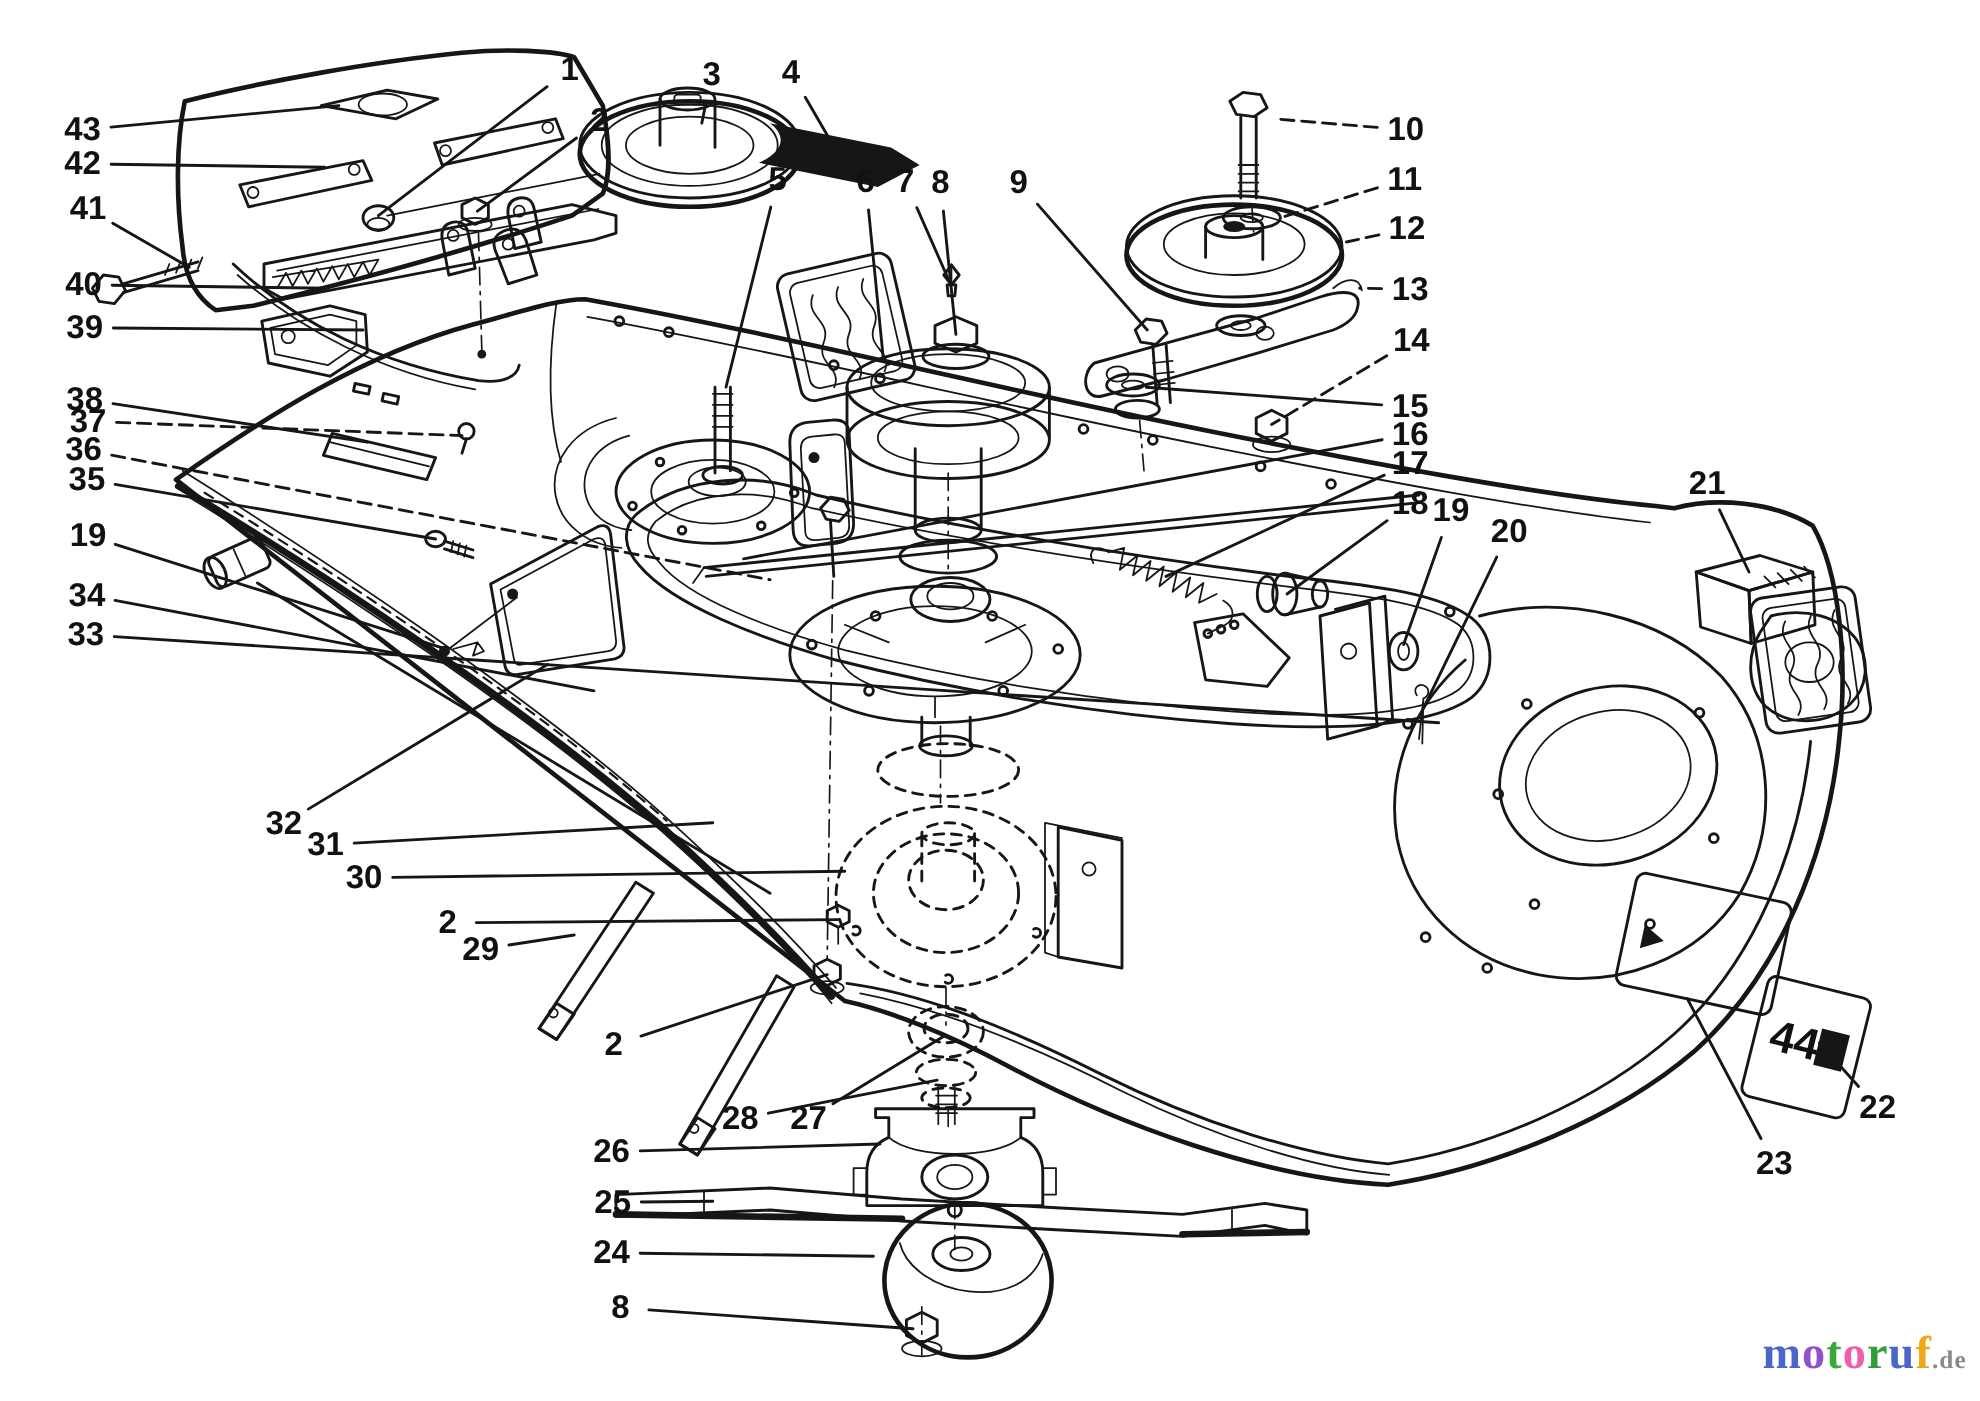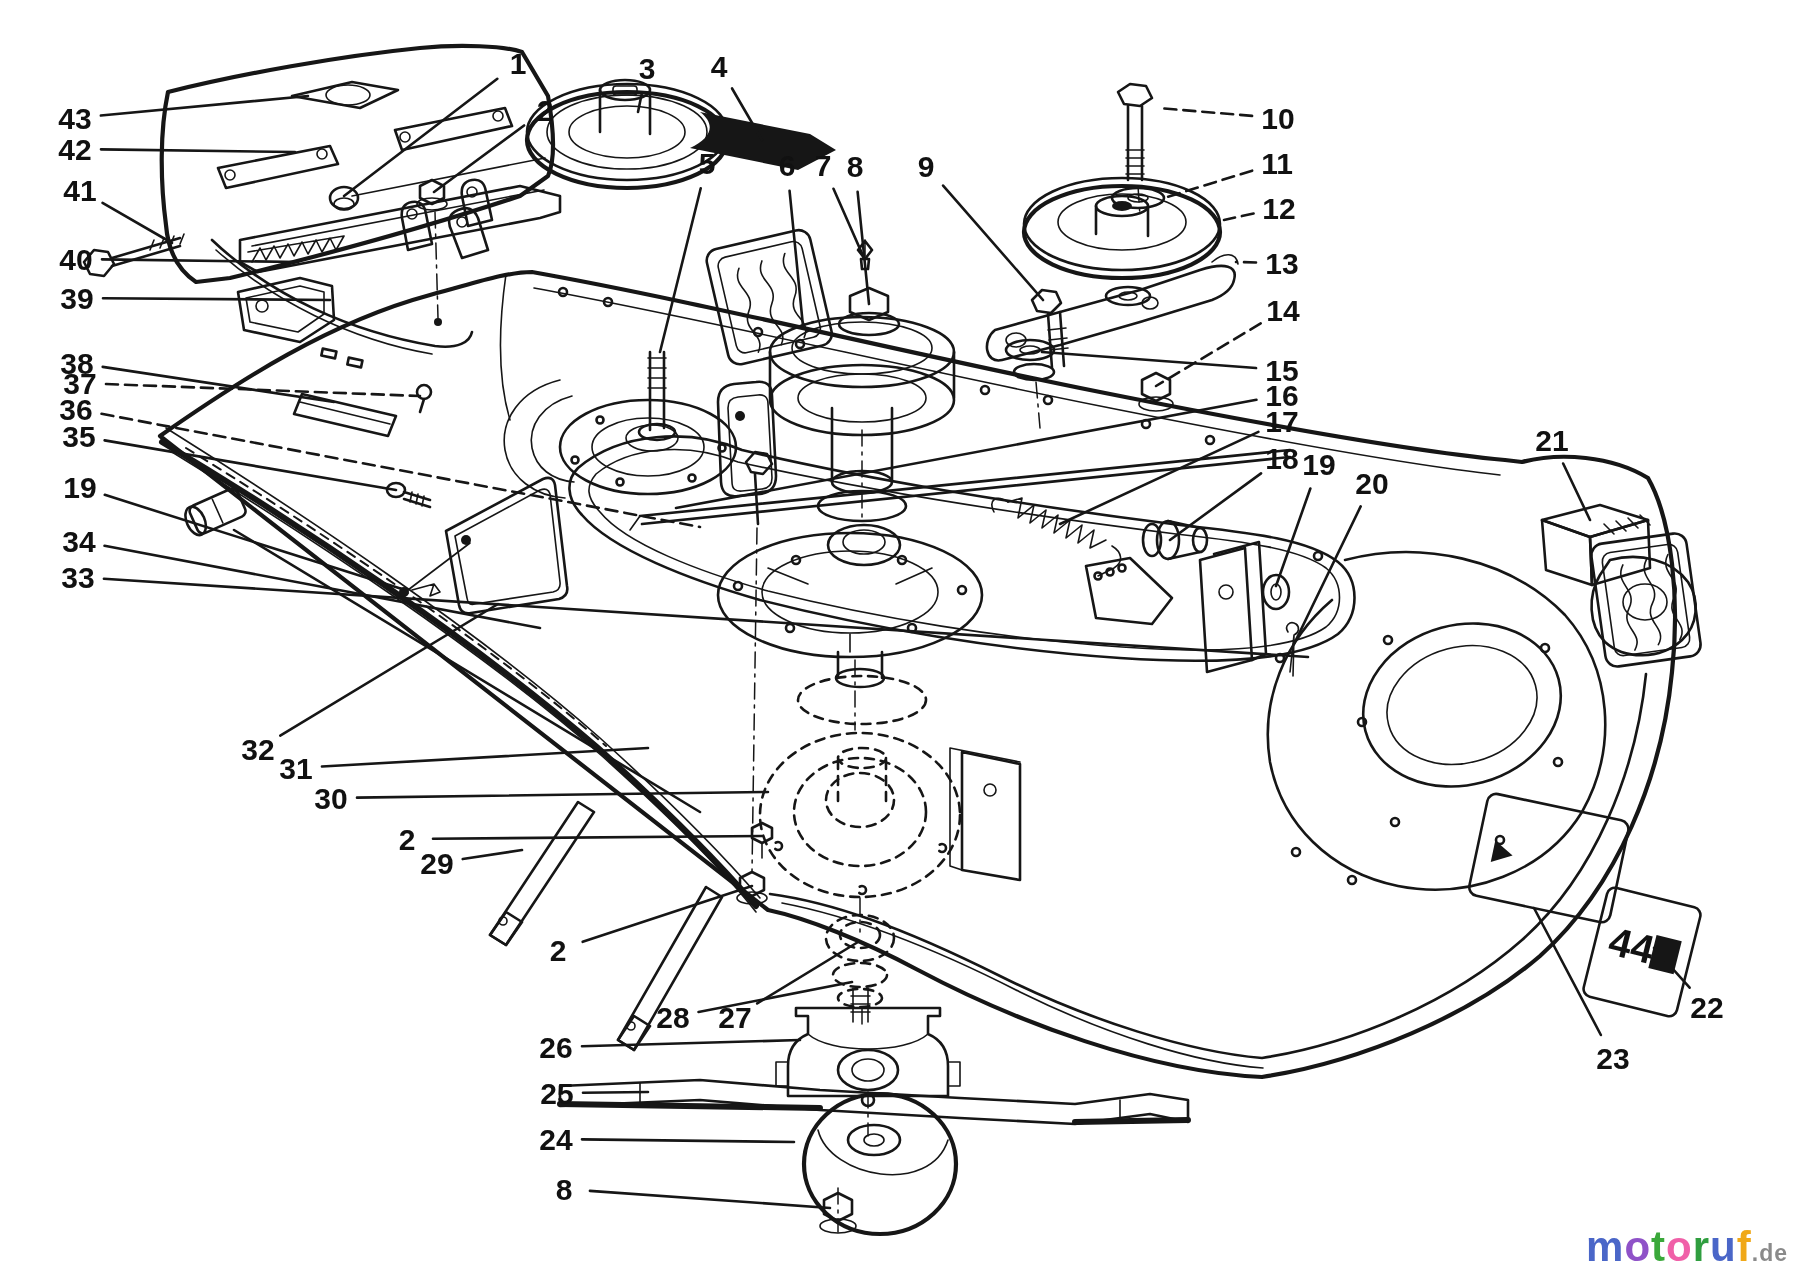--- a/index.html
+++ b/index.html
@@ -12,22 +12,22 @@
   .art .thick{stroke-width:4.2;}
   .art .xthick{stroke-width:6;}
   .art .thin{stroke-width:1.6;}
   .art .fillb{fill:#161616;stroke:none;}
   .art .ghost{stroke-dasharray:9 7;stroke-width:2;}
   .art .dashdot{stroke-dasharray:16 6 3 6;stroke-width:1.5;}
   .callout-text{font:700 30px "Liberation Sans",sans-serif;fill:#111;}
   .leader{stroke:#222;stroke-width:1.8;fill:none;}
   .leader.dashed{stroke-dasharray:12 7;}
   .decal-num{font:700 40px "Liberation Sans",sans-serif;fill:#111;}
-  .watermark{position:absolute;right:12px;bottom:6px;
-     font-family:Liberation Sans, sans-serif;font-weight:700;font-size:42px;line-height:1;
+  .watermark{position:absolute;right:12px;bottom:22px;
+     font-family:Liberation Serif, serif;font-weight:700;font-size:42px;line-height:1;
      letter-spacing:1px;user-select:none;}
   .watermark .suffix{font-size:23px;font-weight:700;}
 </style>
 </head>
 <body>
 
 <div class="stage">
 <svg class="art" width="1800" height="1274" viewBox="0 0 1800 1274">
 
   <g>

